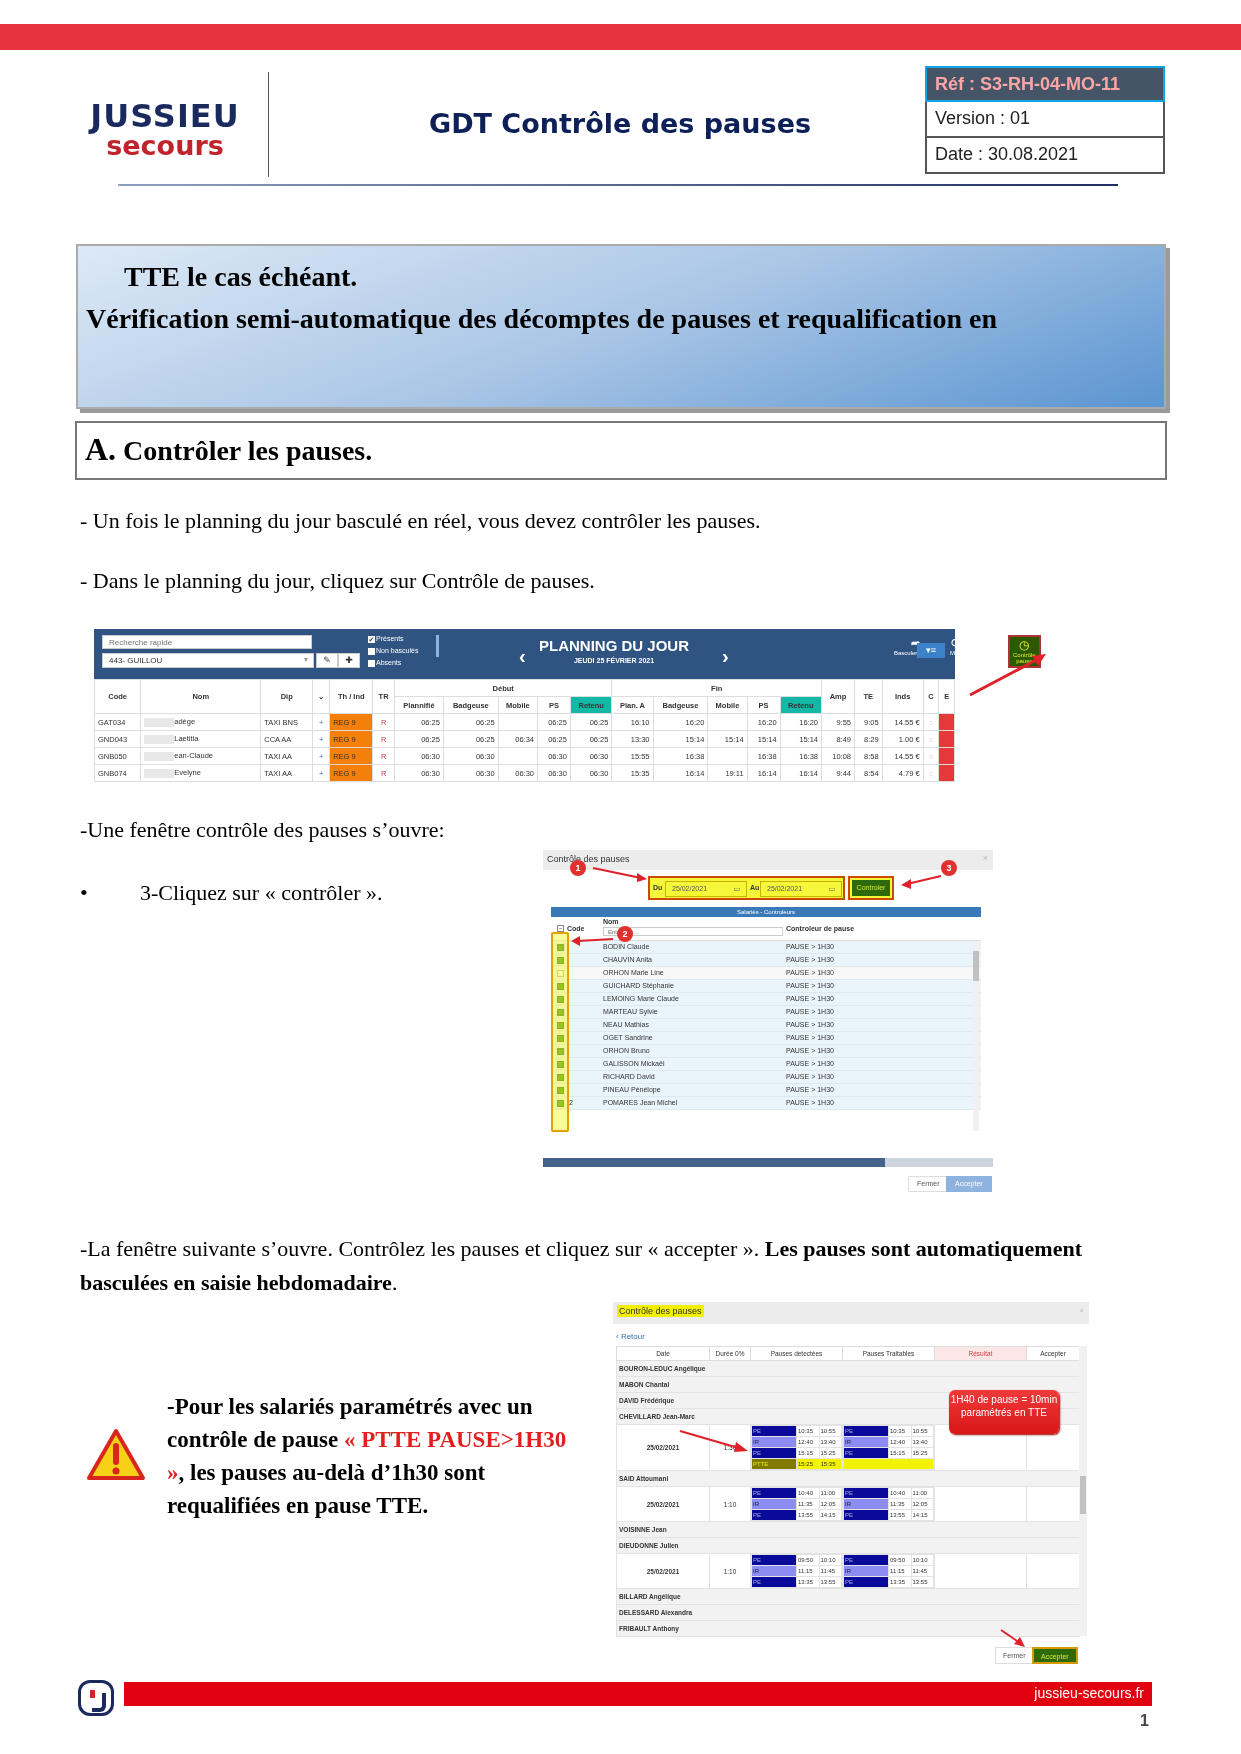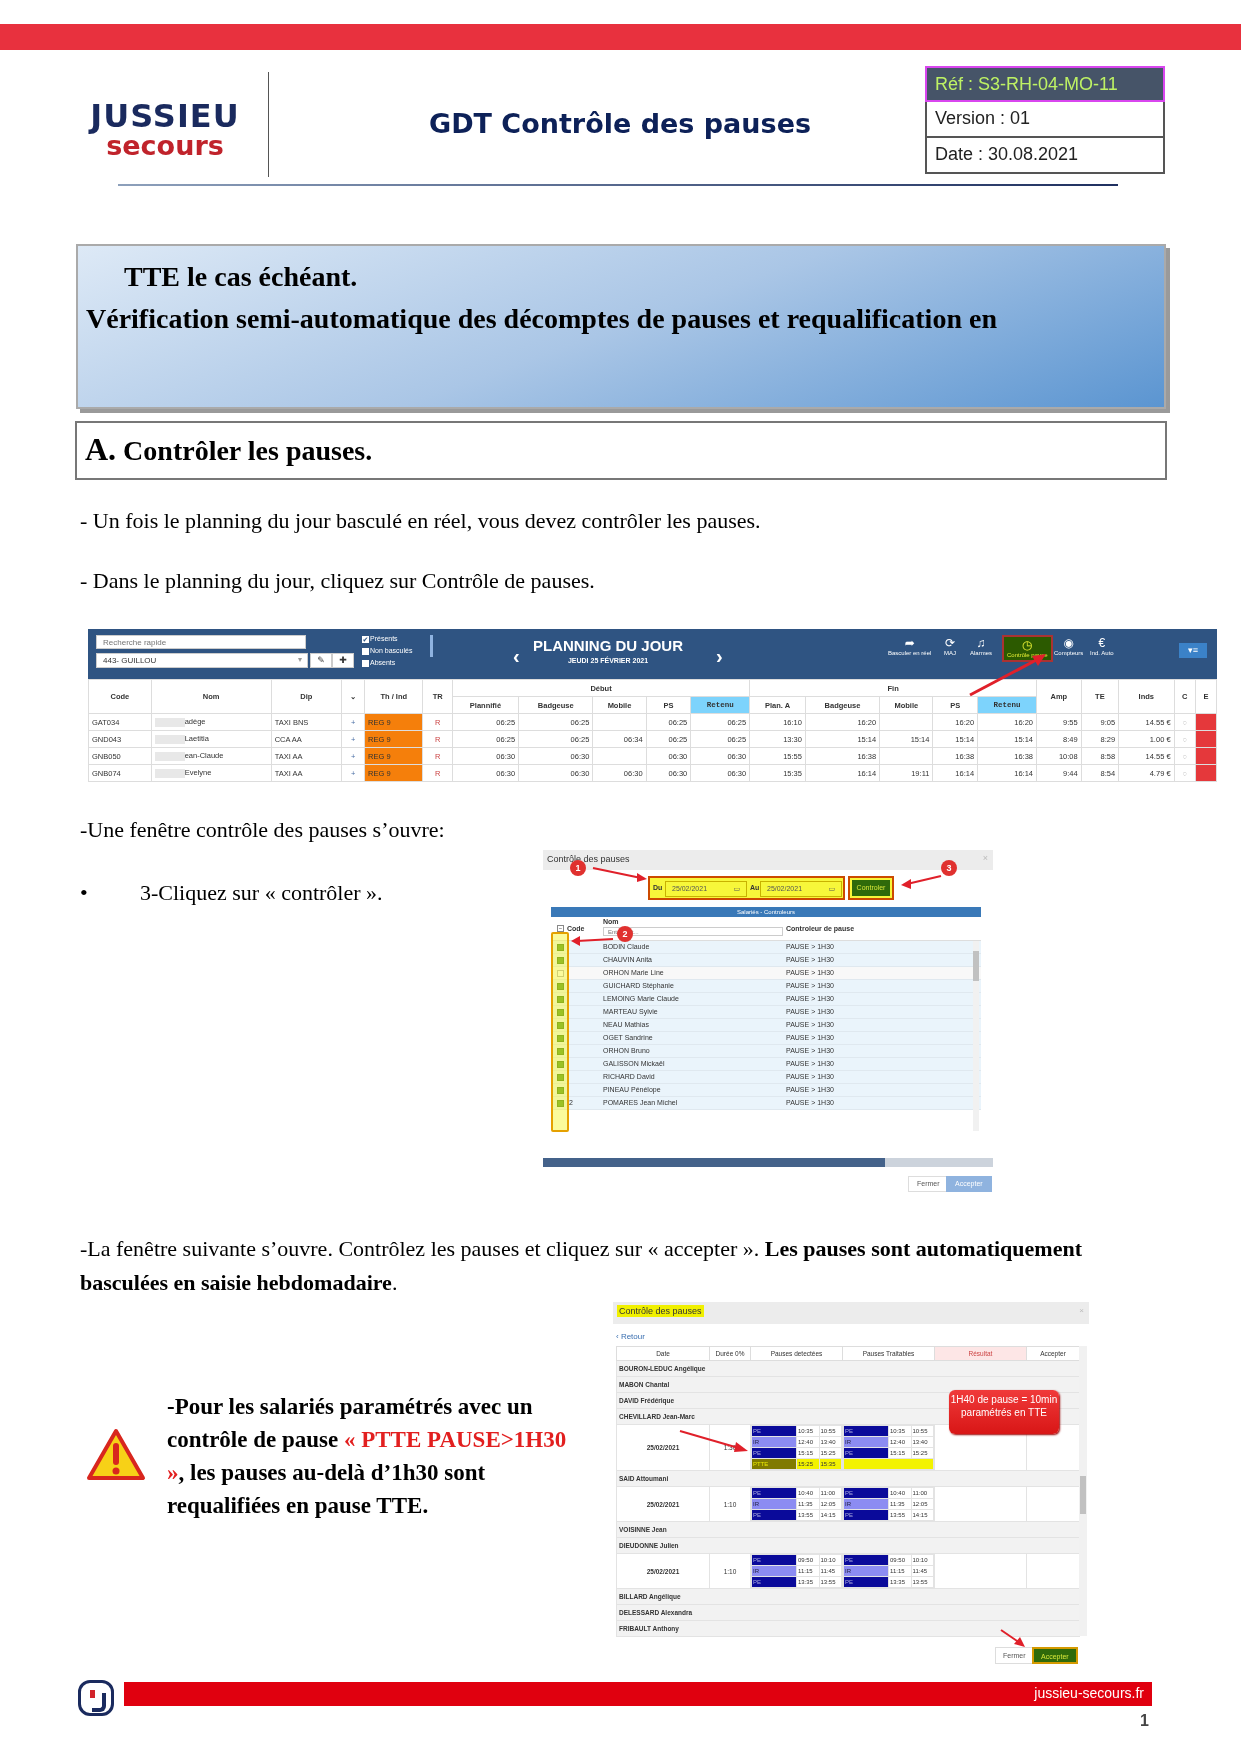--- a/index.html
+++ b/index.html
@@ -6,52 +6,52 @@
   body { width: 1241px; height: 1754px; background: #fff; position: relative; font-family: "Liberation Serif", serif; color: #000; overflow: hidden; }
   .abs { position: absolute; }
   .topbar { left: 0; top: 24px; width: 1241px; height: 26px; background: #e8313e; }
   .logo { left: 80px; top: 100px; width: 170px; text-align: center; font-family: "DejaVu Sans", sans-serif; font-weight: bold; line-height: 1; }
   .logo .l1 { color: #1a2a5e; font-size: 32px; letter-spacing: 1px; }
   .logo .l2 { color: #c0232b; font-size: 27px; margin-top: 0; }
   .vsep { left: 268px; top: 72px; width: 1px; height: 105px; background: #555; }
   .doctitle { left: 300px; top: 108px; width: 640px; text-align: center; font-family: "DejaVu Sans", sans-serif; font-weight: bold; font-size: 27px; color: #0d2158; }
   .refbox { left: 925px; top: 66px; width: 240px; }
   .refbox div { height: 36px; border: 2px solid #555; border-top: none; padding: 6px 8px; font-family: "Liberation Sans", sans-serif; font-size: 18px; color: #222; }
-  .refbox .r0 { background: #465468; color: #bef264; border: 2px solid #d946ef; }
+  .refbox .r0 { background: #465468; color: #fca5a5; border: 2px solid #0ea5e9; font-weight: bold; }
   .hrule { left: 118px; top: 184px; width: 1000px; height: 2px; background: linear-gradient(90deg,#8da0bb,#1f3060); }
   .objbox { left: 76px; top: 244px; width: 1090px; height: 165px; border: 2px solid #aaa; box-shadow: 4px 4px 0 #9a9a9a; background: linear-gradient(160deg,#dde9f6 0%,#aac6e6 50%,#5b95d1 100%); padding: 10px 8px; }
   .objbox .h { font-size: 28px; font-weight: bold; margin-bottom: 14px; }
   .objbox .t { font-size: 28px; font-weight: bold; line-height: 42px; }
   .objbox .t2 { padding-left: 38px; }
   .secbox { left: 75px; top: 421px; width: 1092px; height: 59px; border: 2px solid #777; padding: 8px 8px; font-size: 28px; font-weight: bold; }
   .secbox .a { font-size: 32px; }
   .para { font-size: 22px; }
   .p1 { left: 80px; top: 508px; }
   .p2 { left: 80px; top: 568px; }
   
-  .plan { left: 88px; top: 629px; width: 1129px; height: 150px; font-family: "Liberation Sans", sans-serif; font-size: 8px; color: #333; }
+  .plan { left: 94px; top: 629px; width: 861px; height: 150px; font-family: "Liberation Sans", sans-serif; font-size: 8px; color: #333; }
   .plan .hdr { height: 50px; background: #2f5482; position: relative; }
   .plan input.search { position: absolute; left: 8px; top: 6px; width: 210px; height: 14px; font-size: 8px; border: 1px solid #ccc; padding: 0 6px; color: #999; background: #fff; }
   .plan .sel { position: absolute; left: 8px; top: 24px; width: 212px; height: 15px; background: #fff; border: 1px solid #ccc; padding: 2px 6px; font-size: 8px; }
   .plan .sel .chev { position: absolute; right: 5px; top: 1px; color: #999; }
   .plan .btnsm { position: absolute; top: 24px; width: 22px; height: 15px; background: #fff; border: 1px solid #ccc; text-align: center; font-size: 9px; line-height: 13px; }
   .plan .chk { position: absolute; left: 274px; color: #fff; font-size: 7px; }
   .plan .chk span.box { display: inline-block; width: 7px; height: 7px; background: #fff; vertical-align: middle; margin-right: 1px; color:#2f5482; font-size:7px; line-height:7px; text-align:center; }
   .plan .vbar { position: absolute; left: 342px; top: 6px; width: 3px; height: 22px; background: #8fb3e0; }
   .plan .ptitle { position: absolute; left: 420px; top: 8px; width: 200px; text-align: center; color: #fff; font-weight: bold; font-size: 15px; }
   .plan .pdate { position: absolute; left: 420px; top: 28px; width: 200px; text-align: center; color: #fff; font-weight: bold; font-size: 7px; }
   .plan .arr { position: absolute; top: 16px; color: #fff; font-size: 20px; font-weight: bold; }
   .plan .tool { position: absolute; top: 8px; color: #fff; text-align: center; font-size: 6px; }
   .plan .tool .ic { display: block; font-size: 12px; line-height: 13px; }
   .plan .tool.active { background: #2c5a00; border: 2px solid #a33; color: #e6ee33; padding: 2px 3px; top: 6px; }
   .plan .menubtn { position: absolute; right: 10px; top: 14px; width: 28px; height: 15px; background: #3b82c8; color: #fff; text-align: center; font-size: 9px; line-height: 15px; }
   .plan table { width: 100%; border-collapse: collapse; background: #fff; }
   .plan th, .plan td { border: 1px solid #ddd; height: 17px; padding: 0 3px; font-size: 7.5px; white-space: nowrap; }
   .plan th { font-weight: bold; text-align: center; background: #fff; }
-  .plan th.ret { background: #7dd3fc; font-family: Liberation Mono, monospace; }
+  .plan th.ret { background: #14b8a6; }
   .plan td.num { text-align: right; }
   .plan td.reg { background: #f57f0b; color: #333; }
   .plan td.tr { color: #c44; text-align: center; }
   .plan td.e { background: #e5383b; }
   .plan .blur { display: inline-block; width: 30px; height: 9px; background: #e8e8e8; vertical-align: middle; }
   .p3 { left: 80px; top: 817px; }
   .bullets { left: 80px; top: 880px; }
   .bullets .b { font-size: 22px; height: 46px; position: relative; padding-left: 60px; }
   .bullets .b::before { content: "•"; position: absolute; left: 0; }
   

